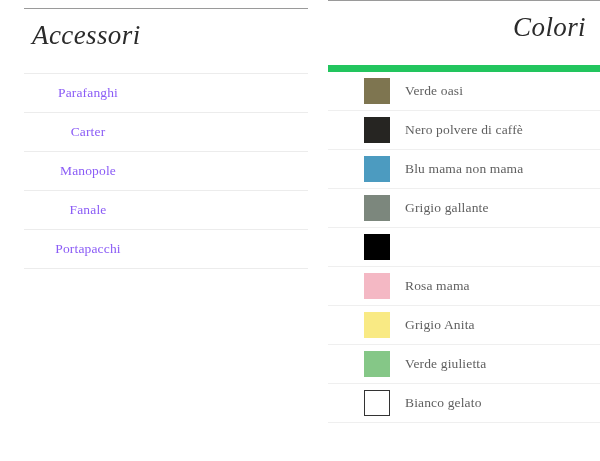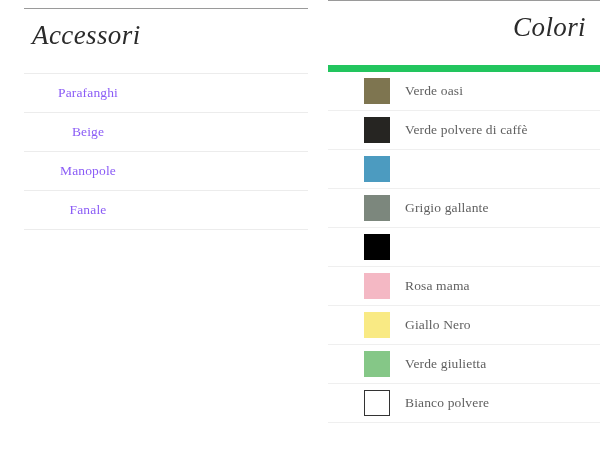--- a/index.html
+++ b/index.html
@@ -129,67 +129,71 @@
 <div class="page">
 
   <div class="col col-left">
     <div class="col-rule"></div>
     <h2 class="col-head head-left">Accessori</h2>
     <ul class="acc-list">
         <li class="acc-row">
           <span class="acc-label">Parafanghi</span>
         </li>
         <li class="acc-row">
-          <span class="acc-label">Beige</span>
+          <span class="acc-label">Carter</span>
         </li>
         <li class="acc-row">
           <span class="acc-label">Manopole</span>
         </li>
         <li class="acc-row">
           <span class="acc-label">Fanale</span>
+        </li>
+        <li class="acc-row">
+          <span class="acc-label">Portapacchi</span>
         </li>
       </ul>
   </div>
 
   <div class="col col-gap"></div>
 
   <div class="col col-right">
     <div class="col-rule"></div>
     <h2 class="col-head head-right">Colori</h2>
     <ul class="col-list">
         <li class="col-row">
           <span class="swatch" style="background: rgb(126, 117, 80);"></span>
           <span class="color-label">Verde oasi</span>
         </li>
         <li class="col-row">
           <span class="swatch" style="background: rgb(38, 37, 34);"></span>
-          <span class="color-label">Verde polvere di caffè</span>
+          <span class="color-label">Nero polvere di caffè</span>
         </li>
         <li class="col-row">
           <span class="swatch" style="background: rgb(76, 155, 192);"></span>
+          <span class="color-label">Blu mama non mama</span>
         </li>
         <li class="col-row">
           <span class="swatch" style="background: rgb(124, 135, 125);"></span>
           <span class="color-label">Grigio gallante</span>
         </li>
         <li class="col-row">
           <span class="swatch" style="background: rgb(0, 0, 0);"></span>
         </li>
         <li class="col-row">
           <span class="swatch" style="background: rgb(244, 184, 196);"></span>
           <span class="color-label">Rosa mama</span>
         </li>
         <li class="col-row">
           <span class="swatch" style="background: rgb(249, 234, 132);"></span>
-          <span class="color-label">Giallo Nero</span>
+          <span class="color-label">Grigio Anita</span>
         </li>
         <li class="col-row">
           <span class="swatch" style="background: rgb(133, 199, 135);"></span>
           <span class="color-label">Verde giulietta</span>
         </li>
         <li class="col-row">
           <span class="swatch outlined" style="background: rgb(255, 255, 255);"></span>
-          <span class="color-label">Bianco polvere</span>
+          <span class="color-label">Bianco gelato</span>
         </li>
       </ul>
   </div>
 
 </div>
 
 </body></html>

